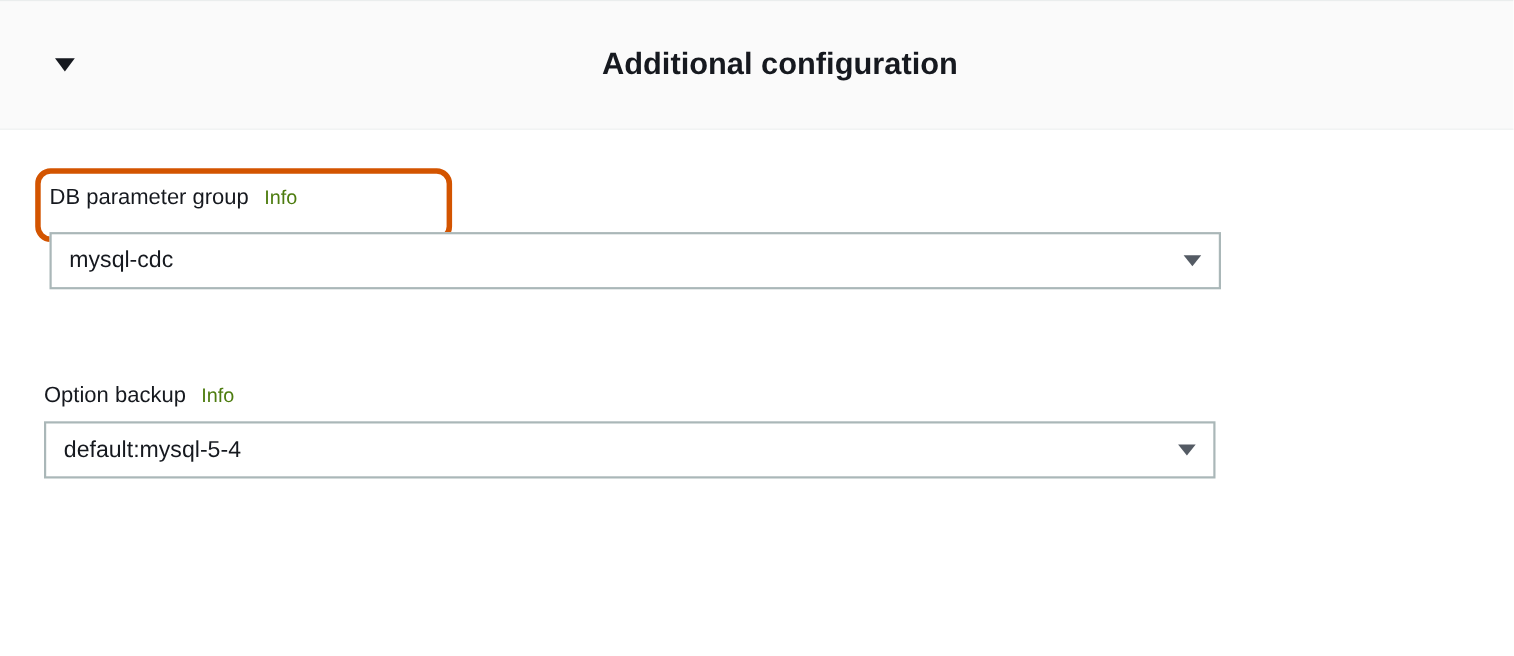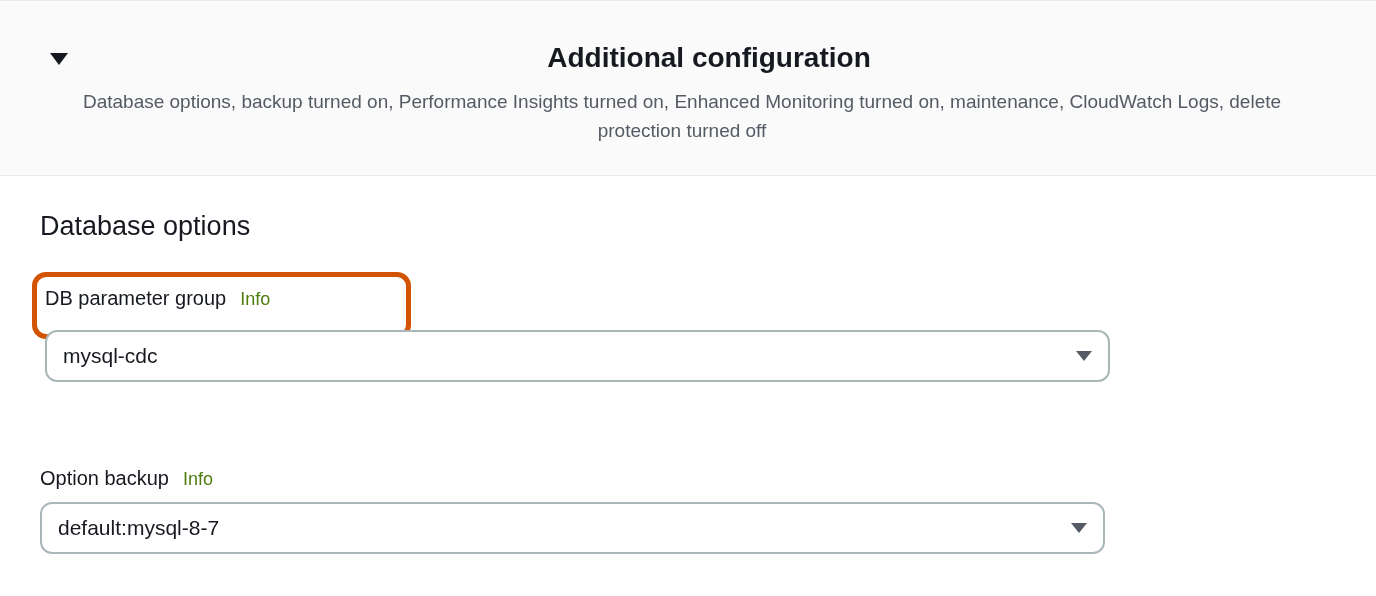--- a/index.html
+++ b/index.html
@@ -95,21 +95,21 @@
       cursor: pointer;
     }
     .select-wrapper {
       position: relative;
       width: 1065px;
     }
     .select-box {
       width: 100%;
       height: 52px;
       border: 2px solid #aab7b8;
-      border-radius: 12px;
+      border-radius: 0;
       background: #ffffff;
       padding: 0 44px 0 16px;
       font-size: 21px;
       color: #16191f;
       display: flex;
       align-items: center;
       cursor: pointer;
     }
     .select-caret {
       position: absolute;
@@ -128,27 +128,25 @@
     }
   </style>
 </head>
 <body>
 
 <div class="header-section">
   <div class="header-row">
     <div class="caret-icon"></div>
     <div class="header-text-col">
       <div class="header-title">Additional configuration</div>
-      <div class="header-description">Database options, backup turned on, Performance Insights turned on, Enhanced Monitoring turned on, maintenance, CloudWatch Logs, delete protection turned off</div>
     </div>
   </div>
 </div>
 
 <div class="content-section">
-  <div class="section-title">Database options</div>
 
   <div class="field-group">
     <div class="highlighted">
       <div class="field-label-row">
         <span class="field-label">DB parameter group</span>
         <span class="info-link">Info</span>
       </div>
       <div class="select-wrapper">
         <div class="select-box">
           <span>mysql-cdc</span>
@@ -159,18 +157,18 @@
     <div class="highlighted-spacer"></div>
   </div>
 
   <div class="field-group">
     <div class="field-label-row">
       <span class="field-label">Option backup</span>
       <span class="info-link">Info</span>
     </div>
     <div class="select-wrapper">
       <div class="select-box">
-        <span>default:mysql-8-7</span>
+        <span>default:mysql-5-4</span>
       </div>
       <div class="select-caret"></div>
     </div>
   </div>
 </div>
 
 </body></html>

